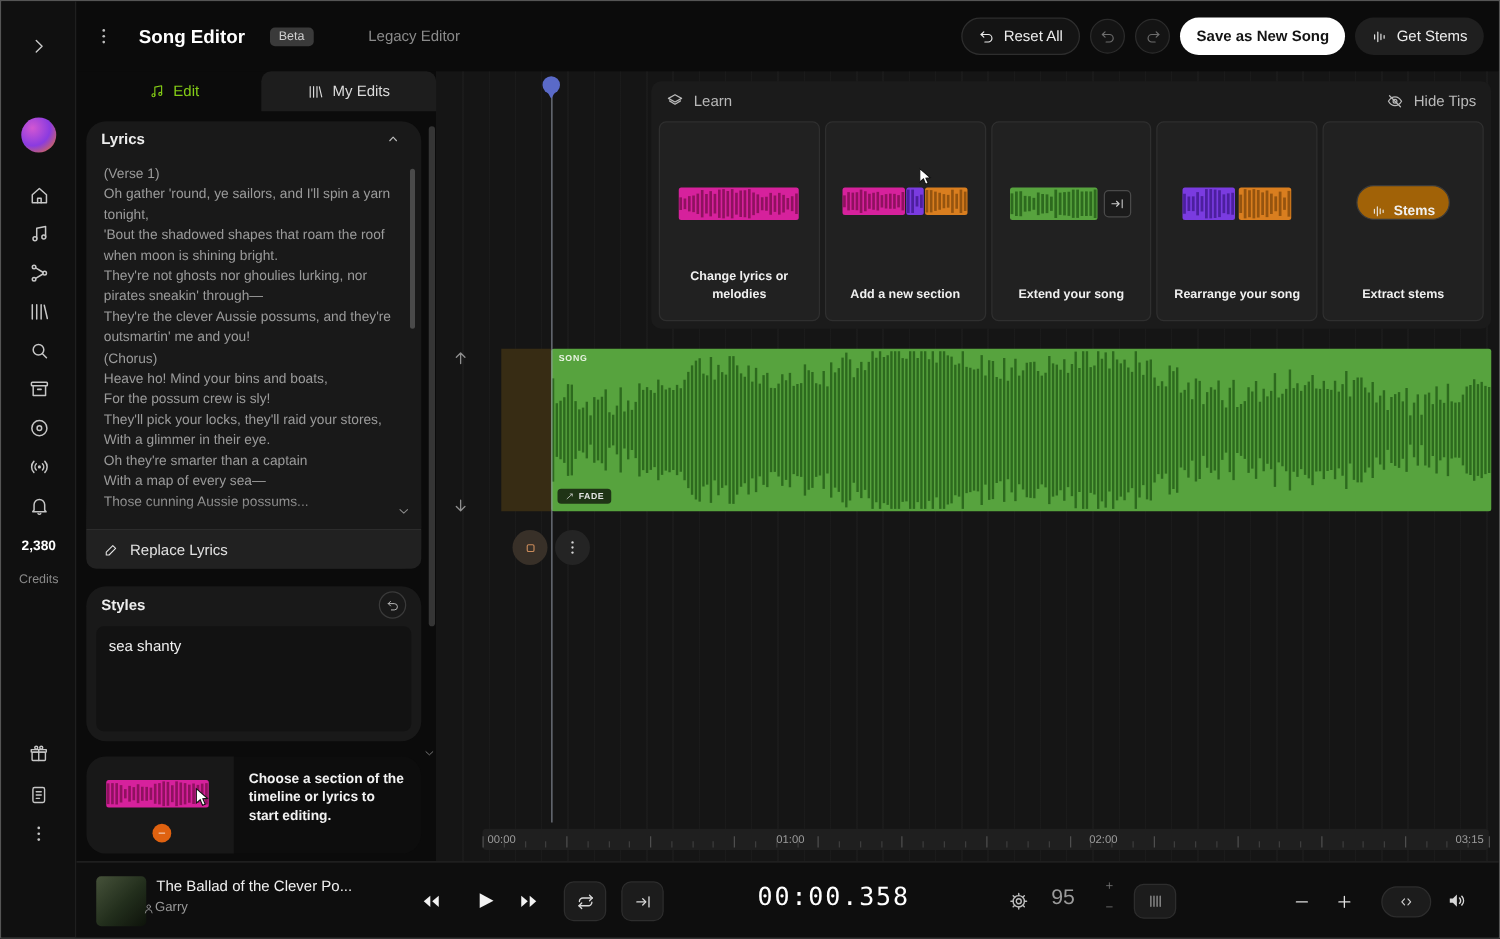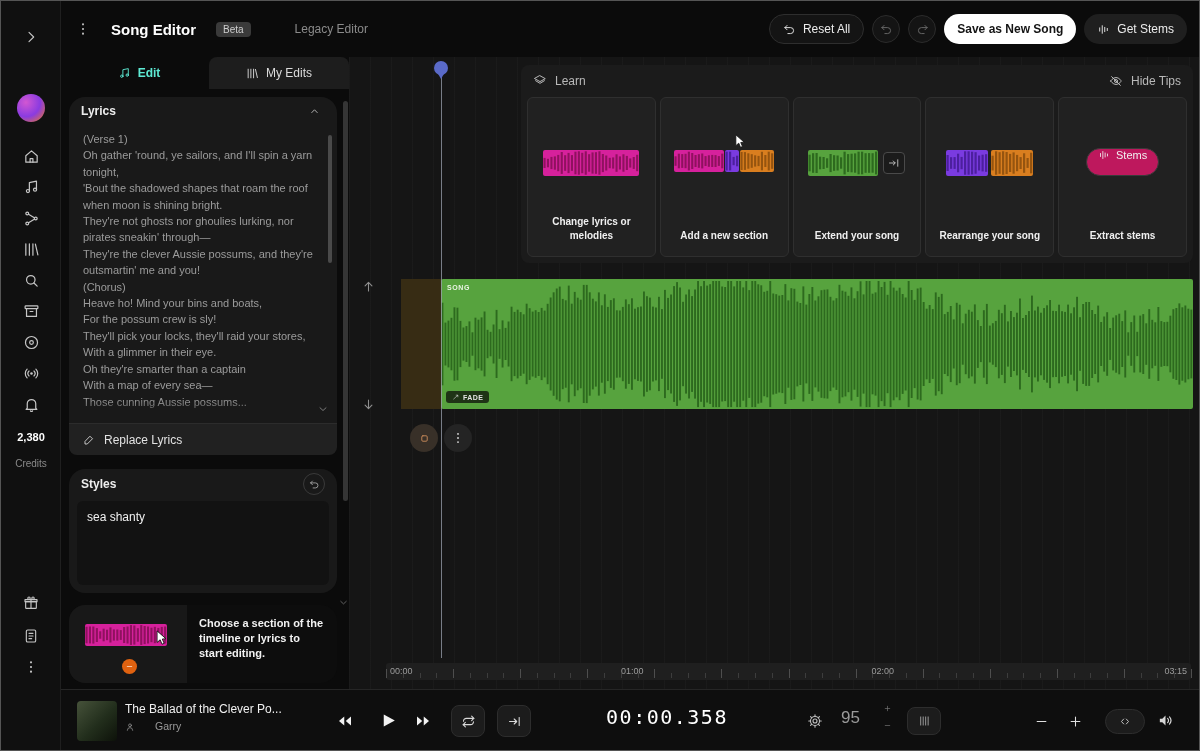--- a/index.html
+++ b/index.html
@@ -24,21 +24,21 @@
 .legacy{color:#8b8b8b;font-size:12px;margin-left:24px;cursor:pointer}
 .hdr-actions{margin-left:auto;display:flex;align-items:center;gap:8px}
 .pill{height:30px;display:flex;align-items:center;gap:7px;padding:0 13px;border-radius:16px;font-size:12px;color:#ececec;background:#141414;border:1px solid #2e2e2e;cursor:pointer;white-space:nowrap}
 .pill.white{background:#fff;color:#141414;font-weight:700;border:none}
 .pill.dark{background:#1f1f1f;border:none}
 .pill.grad{background:linear-gradient(90deg,var(--grad_start),var(--grad_end));border:none;font-weight:700;color:#fff}
 .circle-btn{width:28px;height:28px;border-radius:50%;background:#141414;border:1px solid #2b2b2b;display:flex;align-items:center;justify-content:center;color:#6d6d6d;cursor:pointer;flex:none}
 
 .left-panel{position:absolute;left:0;top:56px;width:288px;height:632px;background:#0b0b0b}
 .tabs{position:absolute;left:8px;top:0;right:0;height:32px;display:flex}
-.tab{flex:1;display:flex;align-items:center;justify-content:center;gap:7px;font-size:12px;font-weight:700;color:#5eead4;cursor:pointer}
+.tab{flex:1;display:flex;align-items:center;justify-content:center;gap:7px;font-size:12px;font-weight:400;color:#84cc16;cursor:pointer}
 .tab.raised{background:#1d1d1d;border-radius:8px 8px 0 0;color:#dcdcdc;font-weight:400}
 .card{position:absolute;left:8px;width:268px;background:#191919;border-radius:16px}
 .card-hd{height:28px;display:flex;align-items:center;justify-content:space-between;padding:0 12px}
 .card-hd .t{font-size:12px;font-weight:700;color:#ededed}
 .sm-circle{width:22px;height:22px;border-radius:50%;border:1px solid #3a3a3a;display:flex;align-items:center;justify-content:center;color:#b9b9b9;cursor:pointer}
 .lyrics-card{top:40px;height:358px}
 .lyrics-body{position:absolute;left:0;top:30px;right:0;bottom:32px;padding:4px 24px 0 14px;overflow:hidden;font-size:11px;line-height:16.4px;color:#9b9b9b;white-space:pre-line;cursor:text}
 .lyr-fade{position:absolute;left:0;right:0;bottom:32px;height:24px;background:linear-gradient(rgba(25,25,25,0),#191919);pointer-events:none}
 .lyr-scroll{position:absolute;right:5px;top:38px;width:4px;height:128px;border-radius:2px;background:#4a4a4a;cursor:pointer}
 .lyr-chev{position:absolute;right:8px;bottom:40px;color:#8b8b8b}
@@ -57,21 +57,21 @@
 .learn{position:absolute;left:172px;top:8px;width:672px;height:198px;background:#1b1b1b;border-radius:8px;z-index:3}
 .learn-hd{height:32px;display:flex;align-items:center;justify-content:space-between;padding:0 12px;color:#b9b9b9}
 .learn-hd .lft,.learn-hd .rgt{display:flex;align-items:center;gap:8px;font-size:12px;cursor:pointer}
 .cards-row{display:flex;gap:4px;padding:0 6px}
 .lcard{flex:1;height:160px;background:#212121;border:1px solid #2f2f2f;border-radius:6px;position:relative;cursor:pointer}
 .lcard .gfx{position:absolute;left:0;right:0;top:52px;display:flex;align-items:center;justify-content:center;gap:1px}
 .lcard .lbl{position:absolute;left:8px;right:8px;bottom:13px;text-align:center;font-size:10px;font-weight:700;line-height:14px;color:#f0f0f0}
 .wblock{border-radius:2px;overflow:hidden;position:relative}
 .bg-pink{background:var(--pink)}.bg-purple{background:var(--purple)}.bg-orange{background:var(--orange)}.bg-green{background:var(--green)}
 .ext-box{width:22px;height:22px;margin-left:4px;border:1px solid #4a4a4a;border-radius:4px;background:#1b1b1b;display:flex;align-items:center;justify-content:center;color:#cfcfcf}
-.stems-pill{height:28px;display:flex;align-items:flex-start;gap:6px;padding:0 11px;border-radius:14px;background:#be185d;border:1px solid #3a3a3a;font-size:11px;font-weight:400;color:#f0f0f0;cursor:pointer}
+.stems-pill{height:28px;display:flex;align-items:flex-end;gap:6px;padding:0 11px;border-radius:14px;background:#a16207;border:1px solid #3a3a3a;font-size:11px;font-weight:700;color:#f0f0f0;cursor:pointer}
 .cursor-ic{position:absolute;z-index:4}
 .ph-line{position:absolute;left:92px;top:9px;width:1px;height:592px;background:#9aa0ad;opacity:.75;z-index:2}
 .ph-marker{position:absolute;left:85px;top:4px;width:14px;height:14px;border-radius:7px;background:var(--playhead);z-index:4;cursor:grab}
 .ph-marker:after{content:"";position:absolute;left:3px;top:11px;border-left:4px solid transparent;border-right:4px solid transparent;border-top:7px solid var(--playhead)}
 .scroll-arrow{position:absolute;left:12px;color:#8f8f8f;cursor:pointer}
 .intro-block{position:absolute;left:52px;top:222px;width:40px;height:130px;background:#3b2f14;opacity:.9}
 .track{position:absolute;left:92px;top:222px;width:752px;height:130px;background:var(--green);border-radius:2px;overflow:hidden;cursor:pointer}
 .track .wave-fill{position:absolute;inset:0}
 .song-lbl{position:absolute;left:6px;top:5px;font-size:7px;font-weight:700;letter-spacing:.6px;color:#eaf4e4}
 .fade-tag{position:absolute;left:5px;bottom:6px;display:flex;align-items:center;gap:3px;background:rgba(15,20,12,.78);border-radius:3px;padding:2px 6px;font-size:7px;font-weight:700;letter-spacing:.4px;color:#e4e4e4;cursor:pointer}
@@ -79,21 +79,21 @@
 .clip-btn.region{left:61px;top:367px;background:#383028;color:#c98a5a}
 .clip-btn.menu{left:95px;top:367px;background:#242424;color:#d8d8d8}
 .ruler{position:absolute;left:37px;top:606px;width:805px;height:17px;background:#1f1f1f;border-radius:3px;cursor:pointer}
 .tick{position:absolute;bottom:2px;width:1px;height:5px;background:#3d3d3d}
 .tick.major{height:9px;background:#4e4e4e}
 .rlabel{position:absolute;top:3px;font-size:9px;color:#9c9c9c}
 
 .player{position:absolute;left:0;top:688px;width:1140px;height:63px;background:#0e0e0e;border-top:1px solid #262626}
 .thumb{position:absolute;left:16px;top:11px;width:40px;height:40px;border-radius:4px;background:linear-gradient(135deg,#46523a,#222e1c 55%,#0d120a);cursor:pointer}
 .tr-title{position:absolute;left:64px;top:12px;width:168px;font-size:12px;color:#f0f0f0;white-space:nowrap;overflow:hidden;text-overflow:ellipsis}
-.tr-artist{position:absolute;left:64px;top:30px;display:flex;align-items:flex-end;gap:20px;font-size:10.5px;color:#9a9a9a}
+.tr-artist{position:absolute;left:53px;top:30px;display:flex;align-items:flex-end;gap:0;font-size:10.5px;color:#9a9a9a}
 .tbtn{position:absolute;color:#f2f2f2;cursor:pointer}
 .sqbtn{position:absolute;width:34px;height:32px;top:15px;border-radius:8px;background:#1c1c1c;border:1px solid #2d2d2d;display:flex;align-items:center;justify-content:center;color:#d9d9d9;cursor:pointer}
 .time{position:absolute;left:476px;top:15px;width:260px;text-align:center;font-family:"DejaVu Sans Mono",monospace;font-size:20px;letter-spacing:1.5px;color:#fff}
 .bpm{position:absolute;left:780px;top:18px;font-size:17px;color:#9a9a9a}
 .step{position:absolute;left:822px;color:#7a7a7a;cursor:pointer}
 .zbtn{position:absolute;top:17px;width:28px;height:28px;display:flex;align-items:center;justify-content:center;color:#e0e0e0;cursor:pointer}
 .chev-pill{position:absolute;left:1044px;top:19px;width:40px;height:25px;border-radius:13px;background:#1c1c1c;border:1px solid #2d2d2d;display:flex;align-items:center;justify-content:center;color:#cfcfcf;cursor:pointer}
 </style>
 </head>
 <body>

